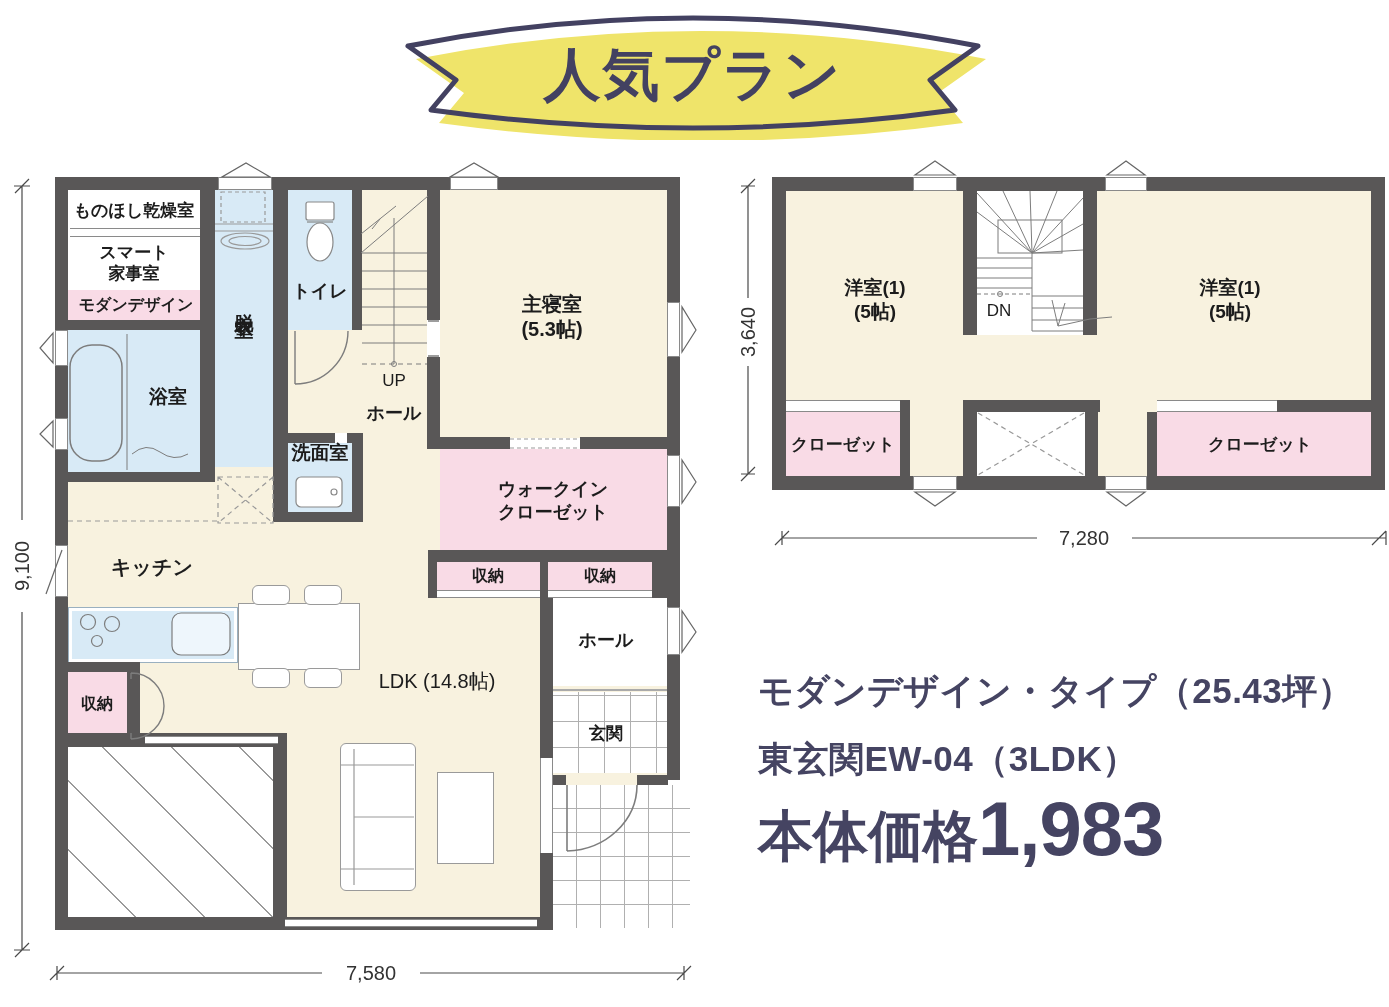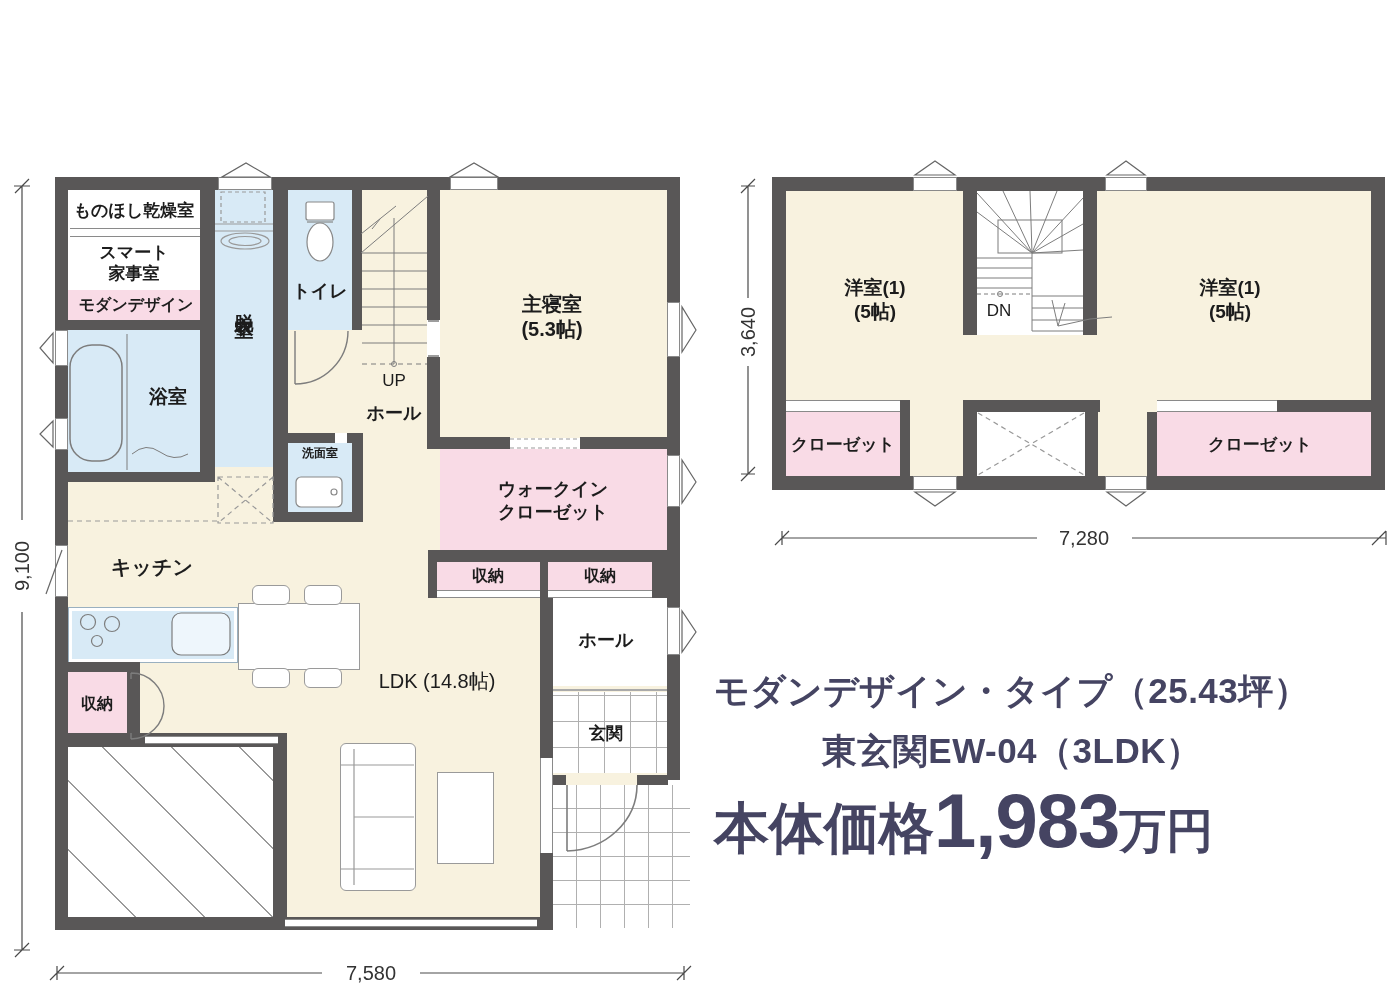--- a/index.html
+++ b/index.html
@@ -37,20 +37,28 @@
   .price{display:flex;align-items:baseline;font-weight:800;}
   .price .p1{font-size:55px;}
   .price .p2{font-size:76px;letter-spacing:-1px;}
   .price .p3{font-size:47px;}
 </style>
 </head>
 <body>
 
 <div class="stage">
 
+  <div class="abs" style="left:393px;top:4px;width:600px;height:136px;">
+    <svg width="600" height="136" viewBox="0 0 600 136">
+      <path d="M 15,42 Q 300,-14 585,42 L 537,76 L 562,106 Q 300,142 38,106 L 63,76 Z" fill="#ffffff" stroke="none"></path>
+      <path d="M 15,42 Q 300,-14 585,42 L 537,76 L 562,106 Q 300,142 38,106 L 63,76 Z" fill="#efe46a" stroke="none" transform="translate(8,13)"></path>
+      <path d="M 15,42 Q 300,-14 585,42 L 537,76 L 562,106 Q 300,142 38,106 L 63,76 Z" fill="none" stroke="#434161" stroke-width="5" stroke-linejoin="round"></path>
+      <text x="300" y="90" text-anchor="middle" font-size="57" font-weight="800" fill="#434161" letter-spacing="2">人気プラン</text>
+    </svg>
+  </div>
 
   <div class="room cream" style="left:68px;top:190px;width:599px;height:727px;"></div>
   <div class="room white" style="left:68px;top:190px;width:132px;height:46px;"></div>
   <div class="room white" style="left:68px;top:236px;width:132px;height:54px;"></div>
   <div class="room pink" style="left:68px;top:290px;width:132px;height:30px;"></div>
   <div class="room blue" style="left:68px;top:330px;width:132px;height:142px;"></div>
   <div class="room blue" style="left:215px;top:190px;width:58px;height:277px;"></div>
   <div class="room blue" style="left:288px;top:190px;width:64px;height:140px;"></div>
   <div class="room blue" style="left:288px;top:443px;width:64px;height:69px;"></div>
   <div class="room pink" style="left:440px;top:449px;width:227px;height:101px;"></div>
@@ -252,21 +260,21 @@
 
   <div class="lbl" style="left:134px;top:211px;font-size:17px;">ものほし乾燥室</div>
   <div class="lbl" style="left:134px;top:263px;font-size:17px;">スマート
 家事室</div>
   <div class="lbl" style="left:136px;top:305px;font-size:16px;">モダンデザイン</div>
   <div class="lbl" style="left:168px;top:397px;font-size:19px;">浴室</div>
   <div class="lbl-v" style="left:244px;top:302px;font-size:19px;">脱衣室</div>
   <div class="lbl" style="left:320px;top:291px;font-size:18px;">トイレ</div>
   <div class="lbl" style="left:394px;top:381px;font-size:17px;font-weight:500;">UP</div>
   <div class="lbl" style="left:394px;top:413px;font-size:18px;">ホール</div>
-  <div class="lbl" style="left:320px;top:453px;font-size:12px;">洗面室</div>
+  <div class="lbl" style="left:320px;top:453px;font-size:19px;">洗面室</div>
   <div class="lbl" style="left:552px;top:317px;font-size:20px;">主寝室
 (5.3帖)</div>
   <div class="lbl" style="left:553px;top:500px;font-size:18px;">ウォークイン
 クローゼット</div>
   <div class="lbl" style="left:488px;top:576px;font-size:16px;">収納</div>
   <div class="lbl" style="left:600px;top:576px;font-size:16px;">収納</div>
   <div class="lbl" style="left:152px;top:567px;font-size:20px;">キッチン</div>
   <div class="lbl" style="left:437px;top:681px;font-size:20px;font-weight:500;">LDK (14.8帖)</div>
   <div class="lbl" style="left:606px;top:640px;font-size:18px;">ホール</div>
   <div class="lbl" style="left:606px;top:734px;font-size:17px;">玄関</div>
@@ -278,23 +286,22 @@
   <div class="lbl" style="left:1230px;top:300px;font-size:19px;">洋室(1)
 (5帖)</div>
   <div class="lbl" style="left:843px;top:445px;font-size:17px;">クローゼット</div>
   <div class="lbl" style="left:1260px;top:445px;font-size:17px;">クローゼット</div>
 
   <div class="dim dim-v" style="left:22px;top:566px;">9,100</div>
   <div class="dim" style="left:371px;top:973px;">7,580</div>
   <div class="dim dim-v" style="left:748px;top:332px;">3,640</div>
   <div class="dim" style="left:1084px;top:538px;">7,280</div>
 
-  <div class="info" style="left:714px;top:668px;">
+  <div class="info" style="left:758px;top:668px;">
     <div class="l">モダンデザイン・タイプ（25.43坪）</div>
-    <div class="l" style="margin-top:13px;text-align:center;">東玄関EW-04（3LDK）</div>
+    <div class="l" style="margin-top:21px;">東玄関EW-04（3LDK）</div>
     <div class="price" style="margin-top:2px;">
       <span class="p1">本体価格</span>
       <span class="p2">1,983</span>
-      <span class="p3">万円</span>
     </div>
   </div>
 
 </div>
 
 </body></html>

